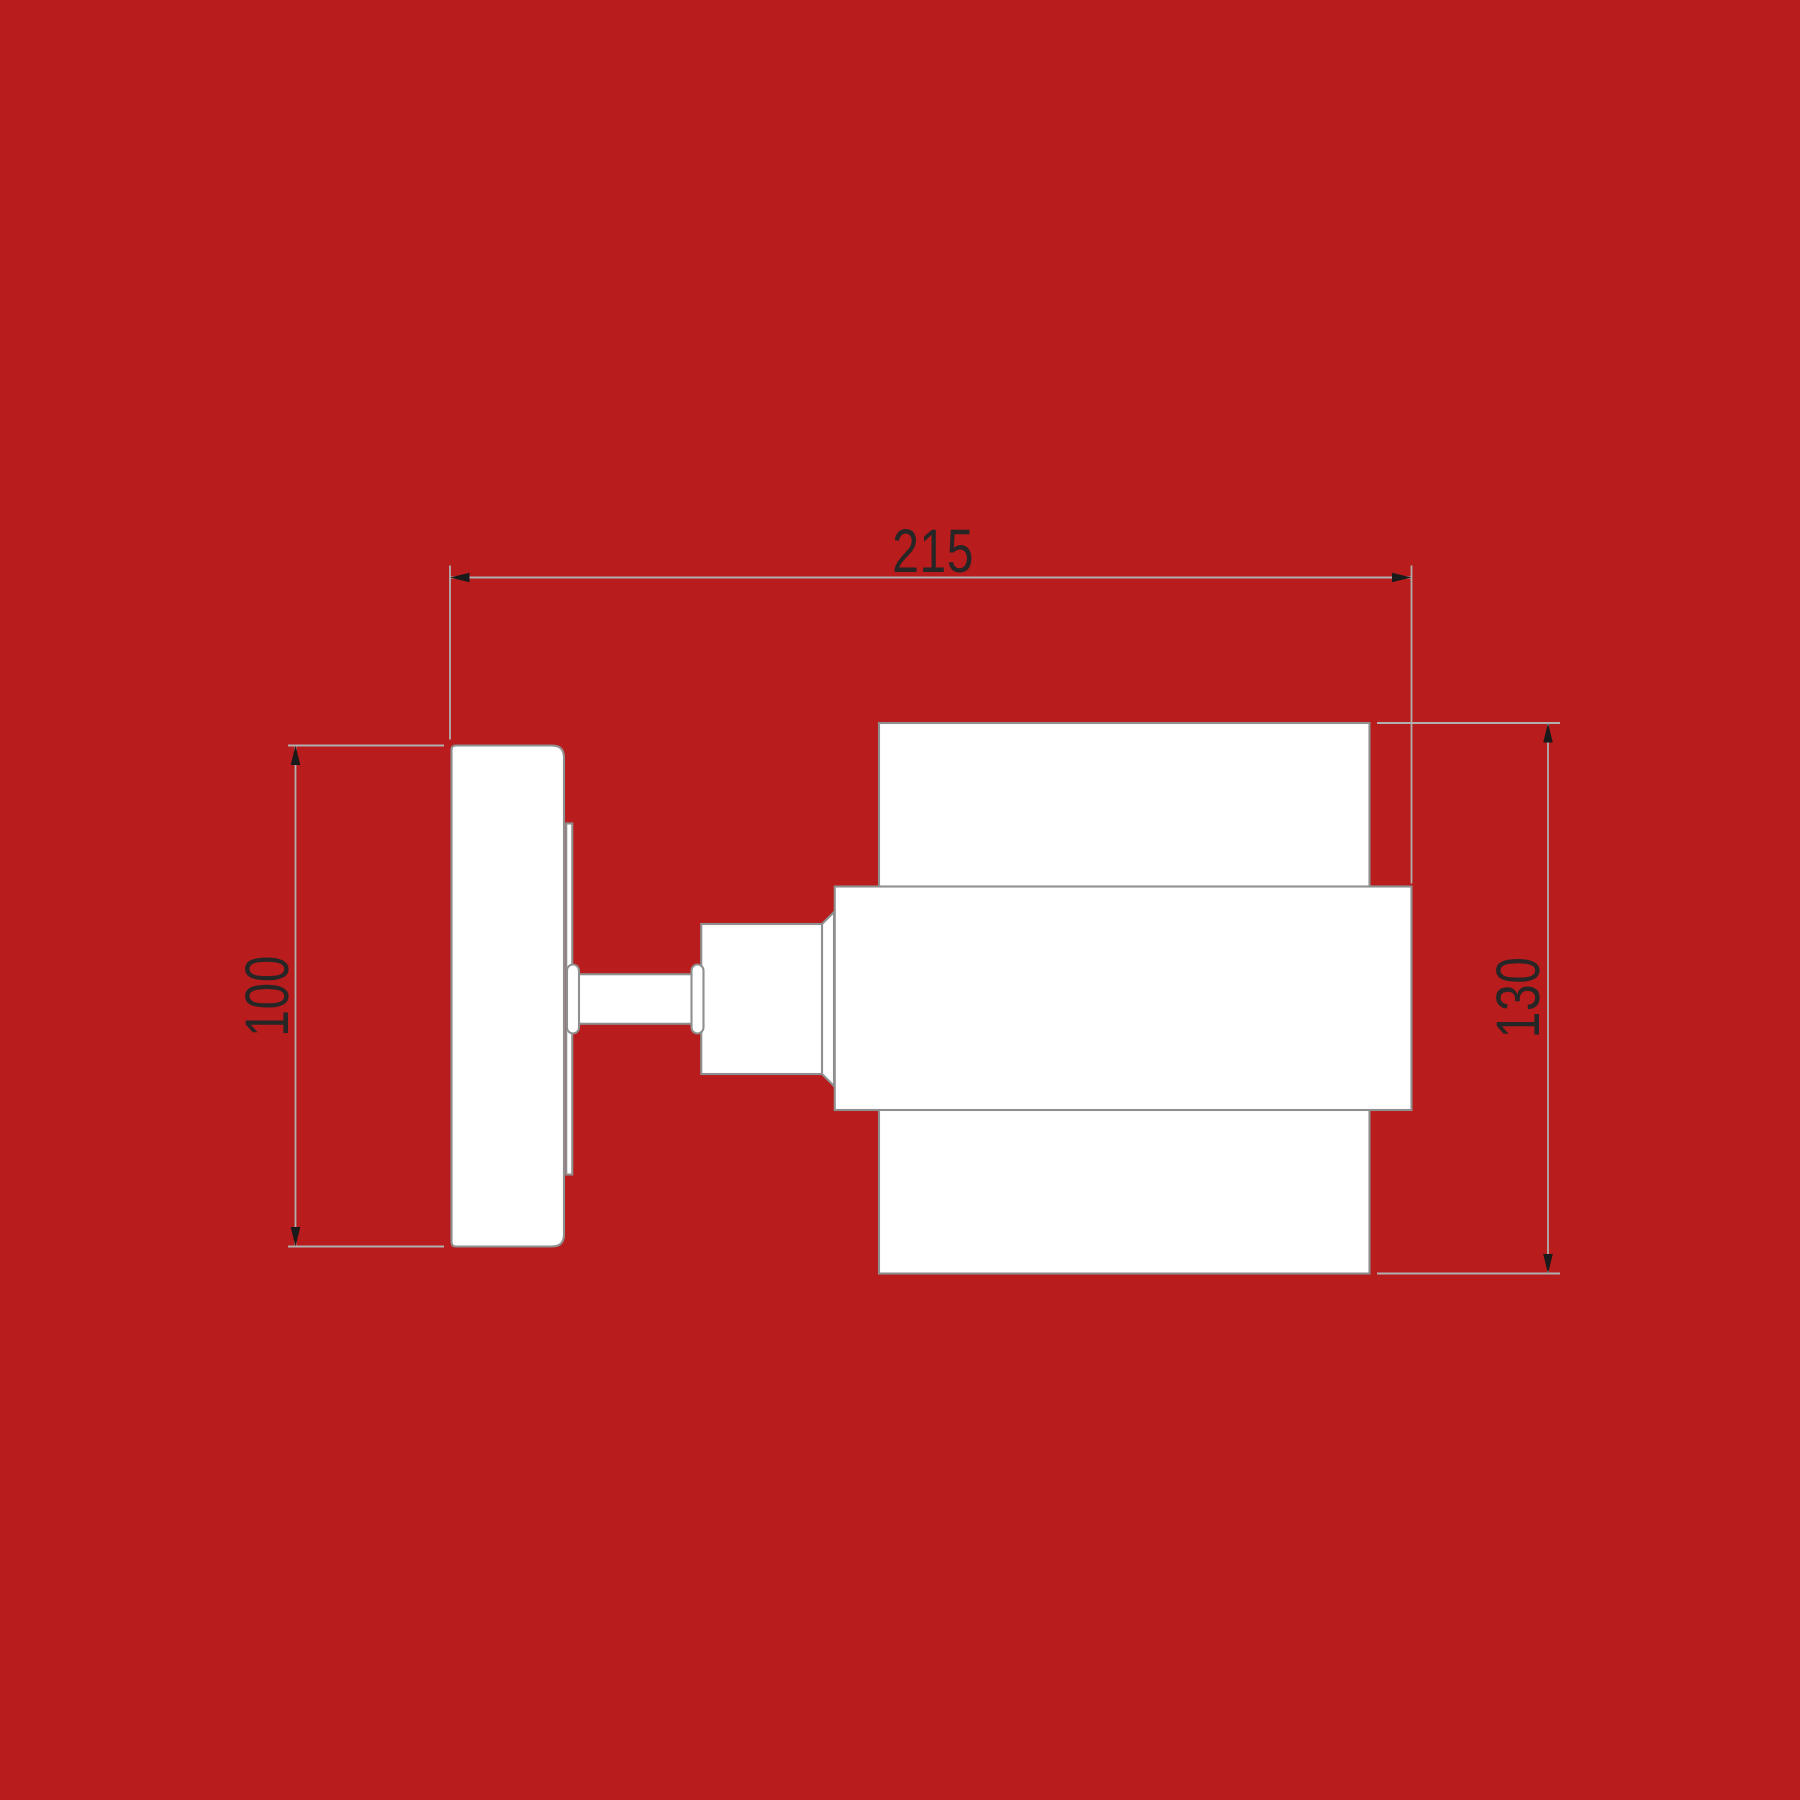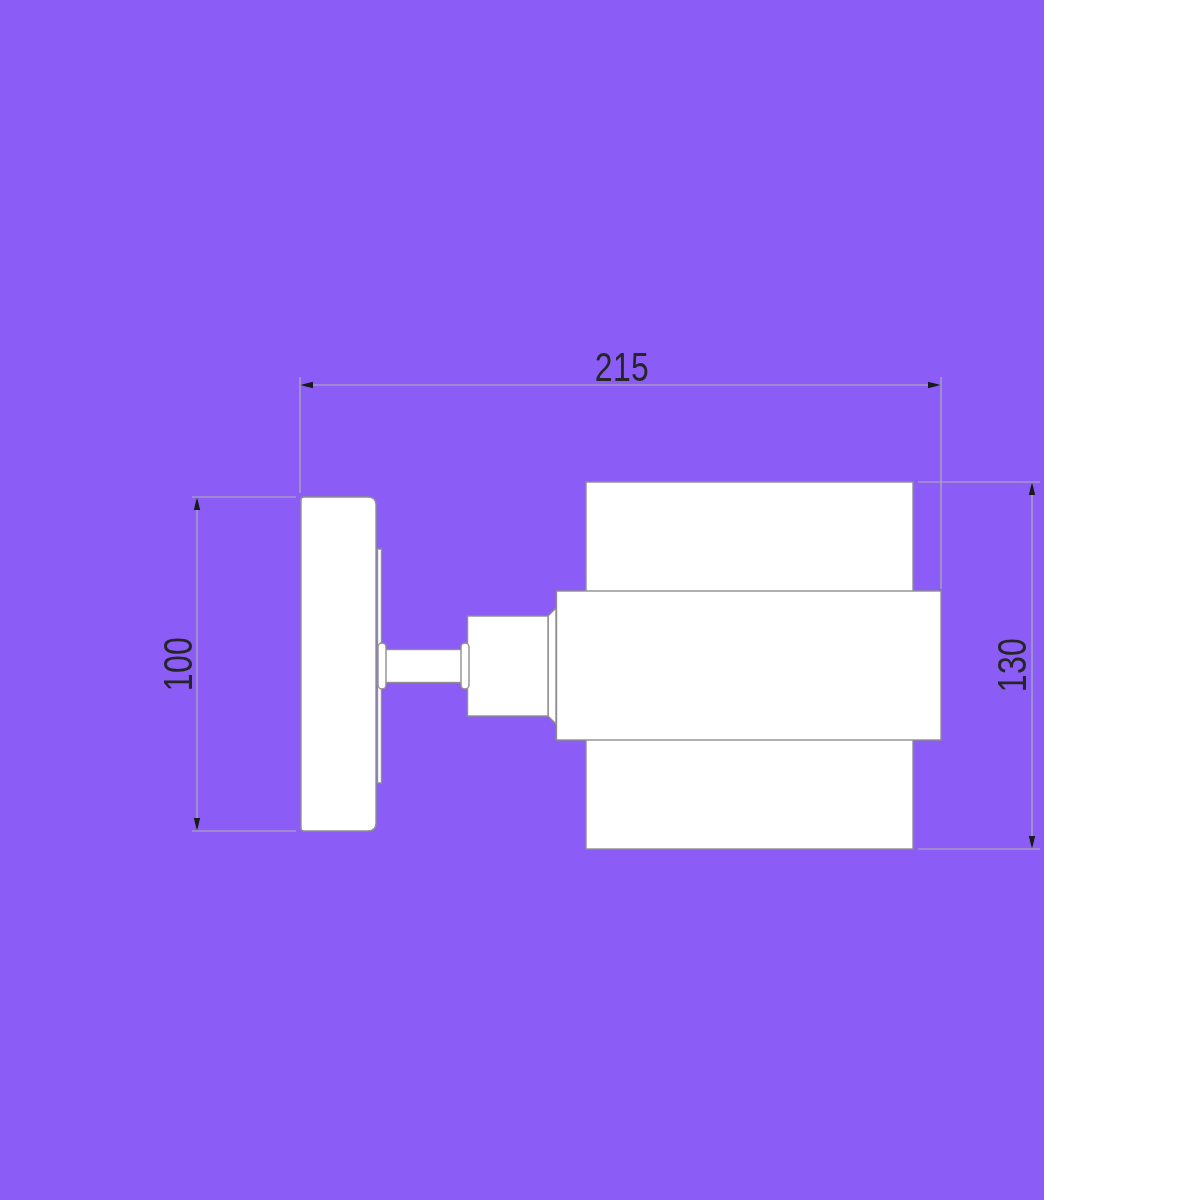--- a/index.html
+++ b/index.html
@@ -2,23 +2,23 @@
 <html><head>
 <meta charset="utf-8">
 <style>
   html, body {
     margin: 0;
     padding: 0;
     background: #ffffff;
   }
   .page {
     position: relative;
-    width: 1044px;
+    width: 1200px;
     height: 1200px;
-    background: #8b5cf6;
+    background: #b91c1c;
     overflow: hidden;
     font-family: "Liberation Sans", sans-serif;
   }
   svg.drawing {
     display: block;
     width: 1200px;
     height: 1200px;
   }
   .geo {
     fill: #ffffff;

